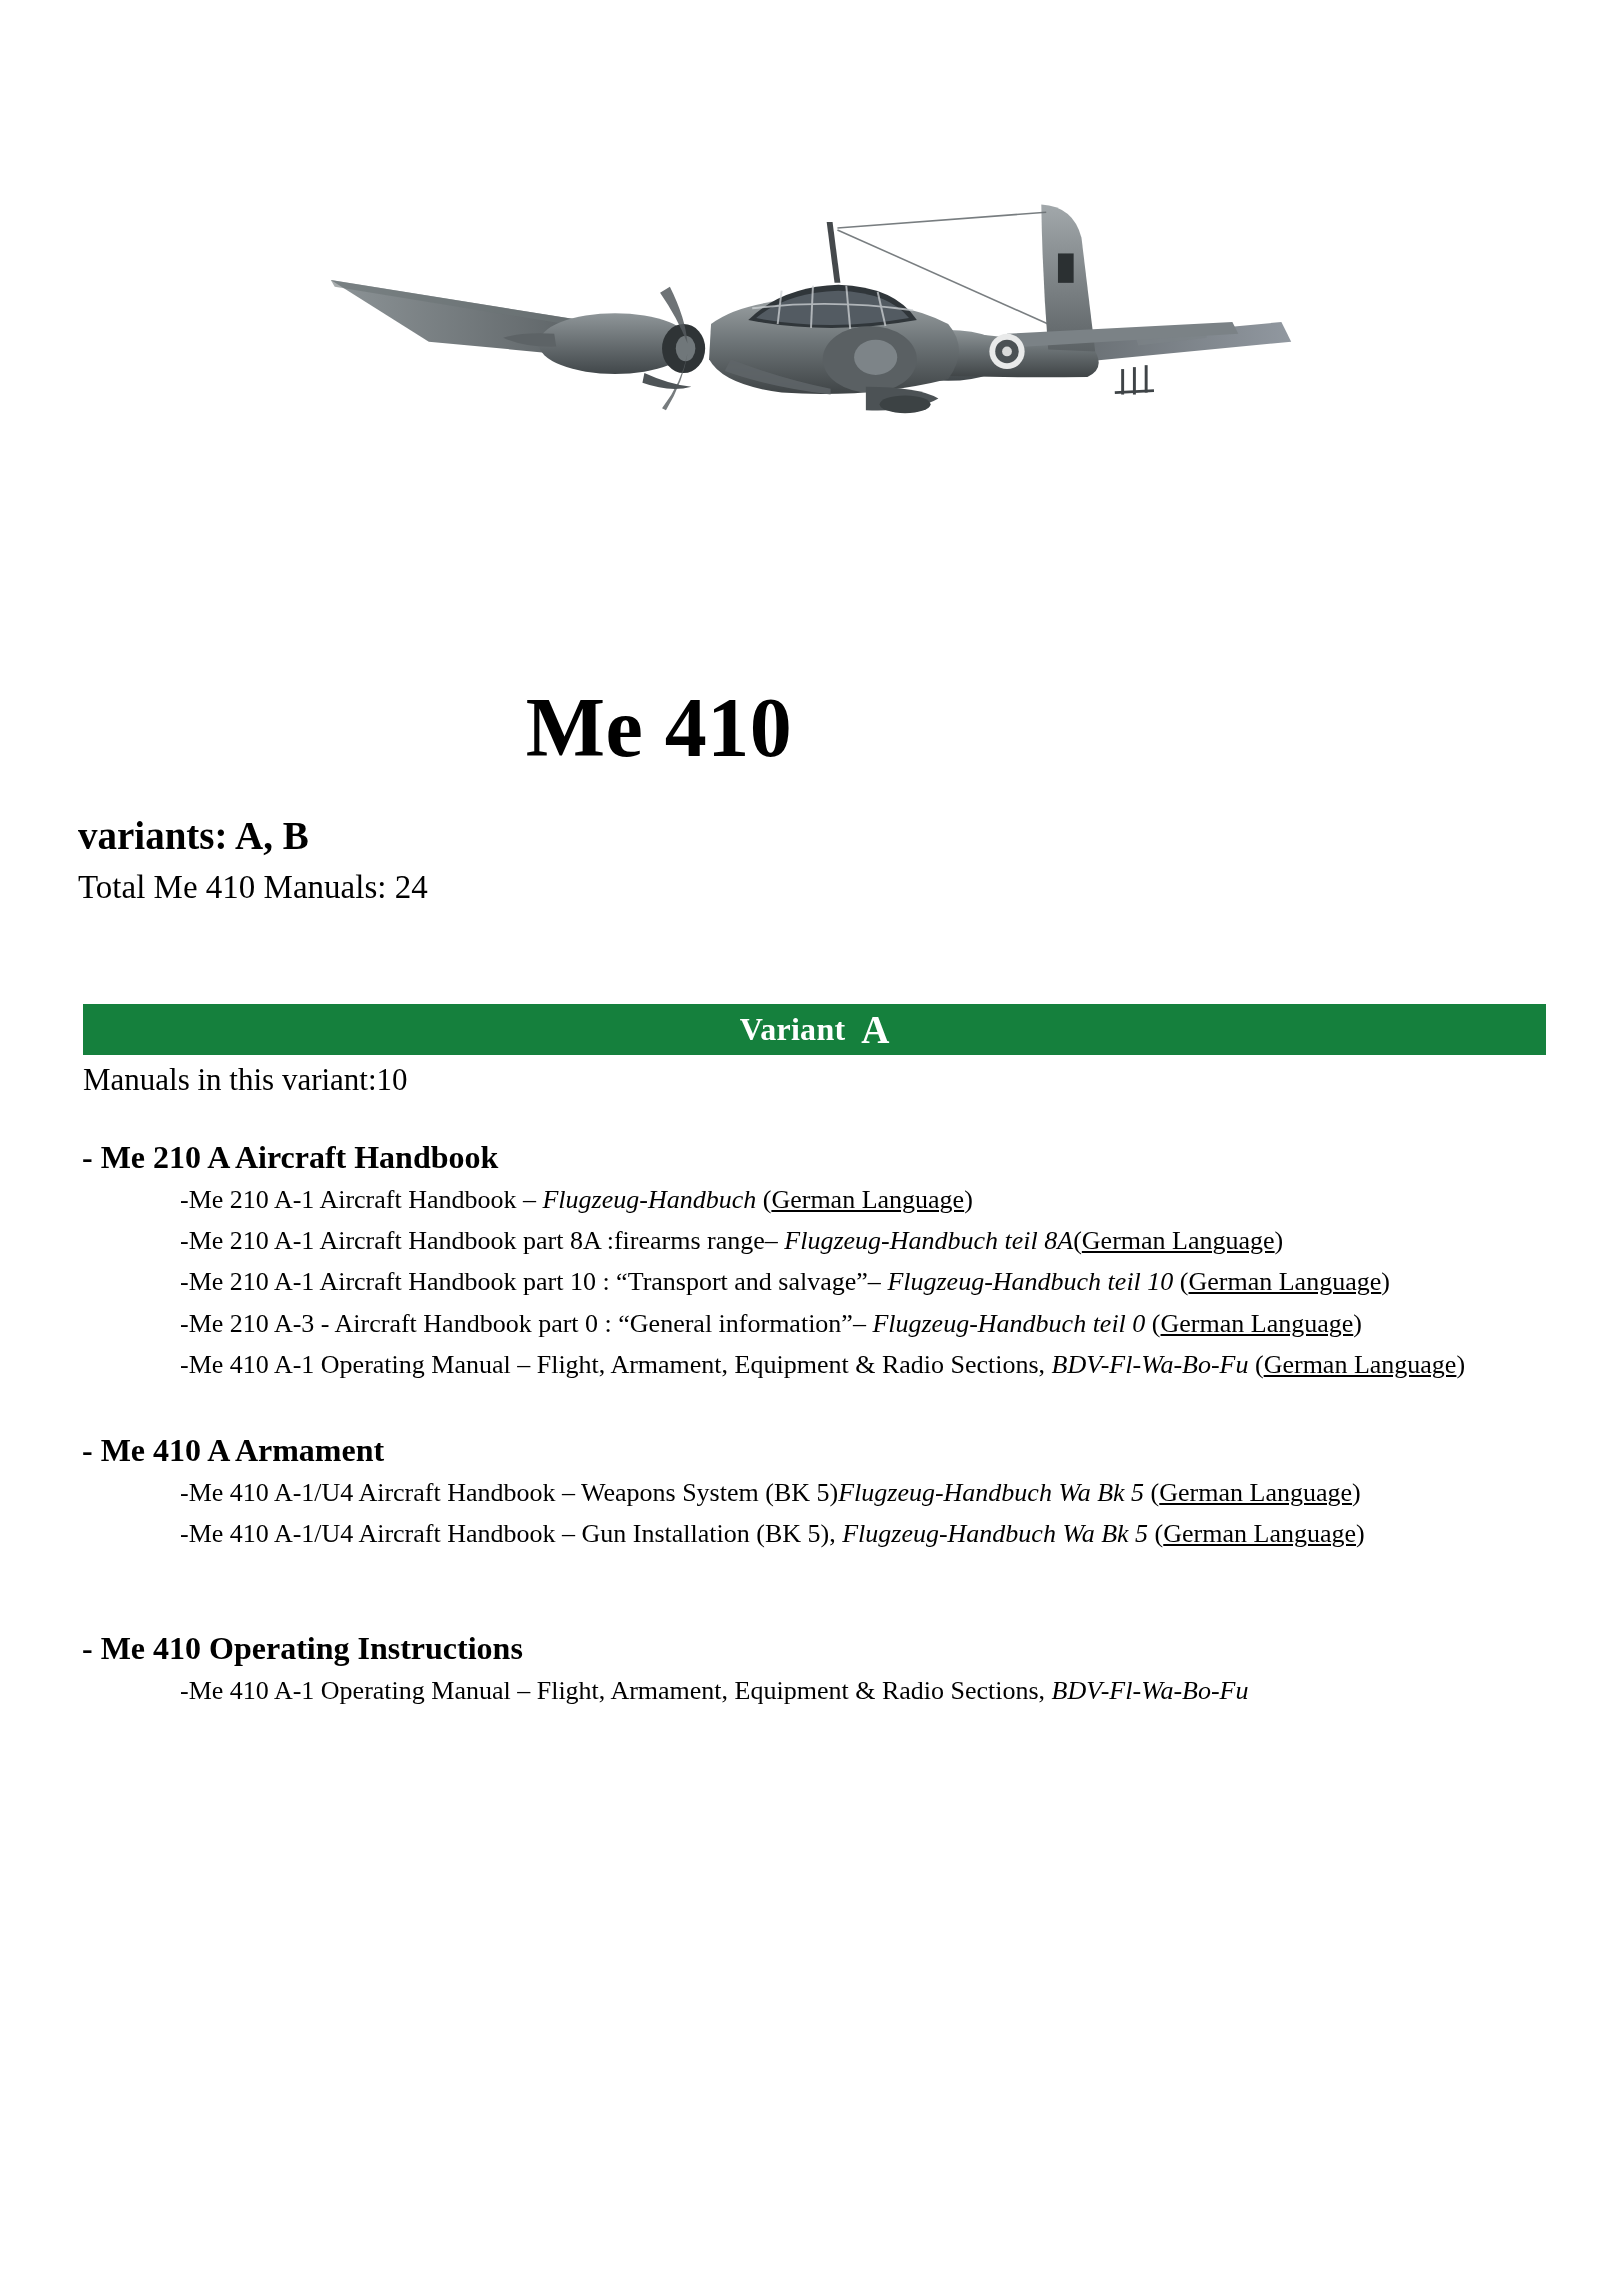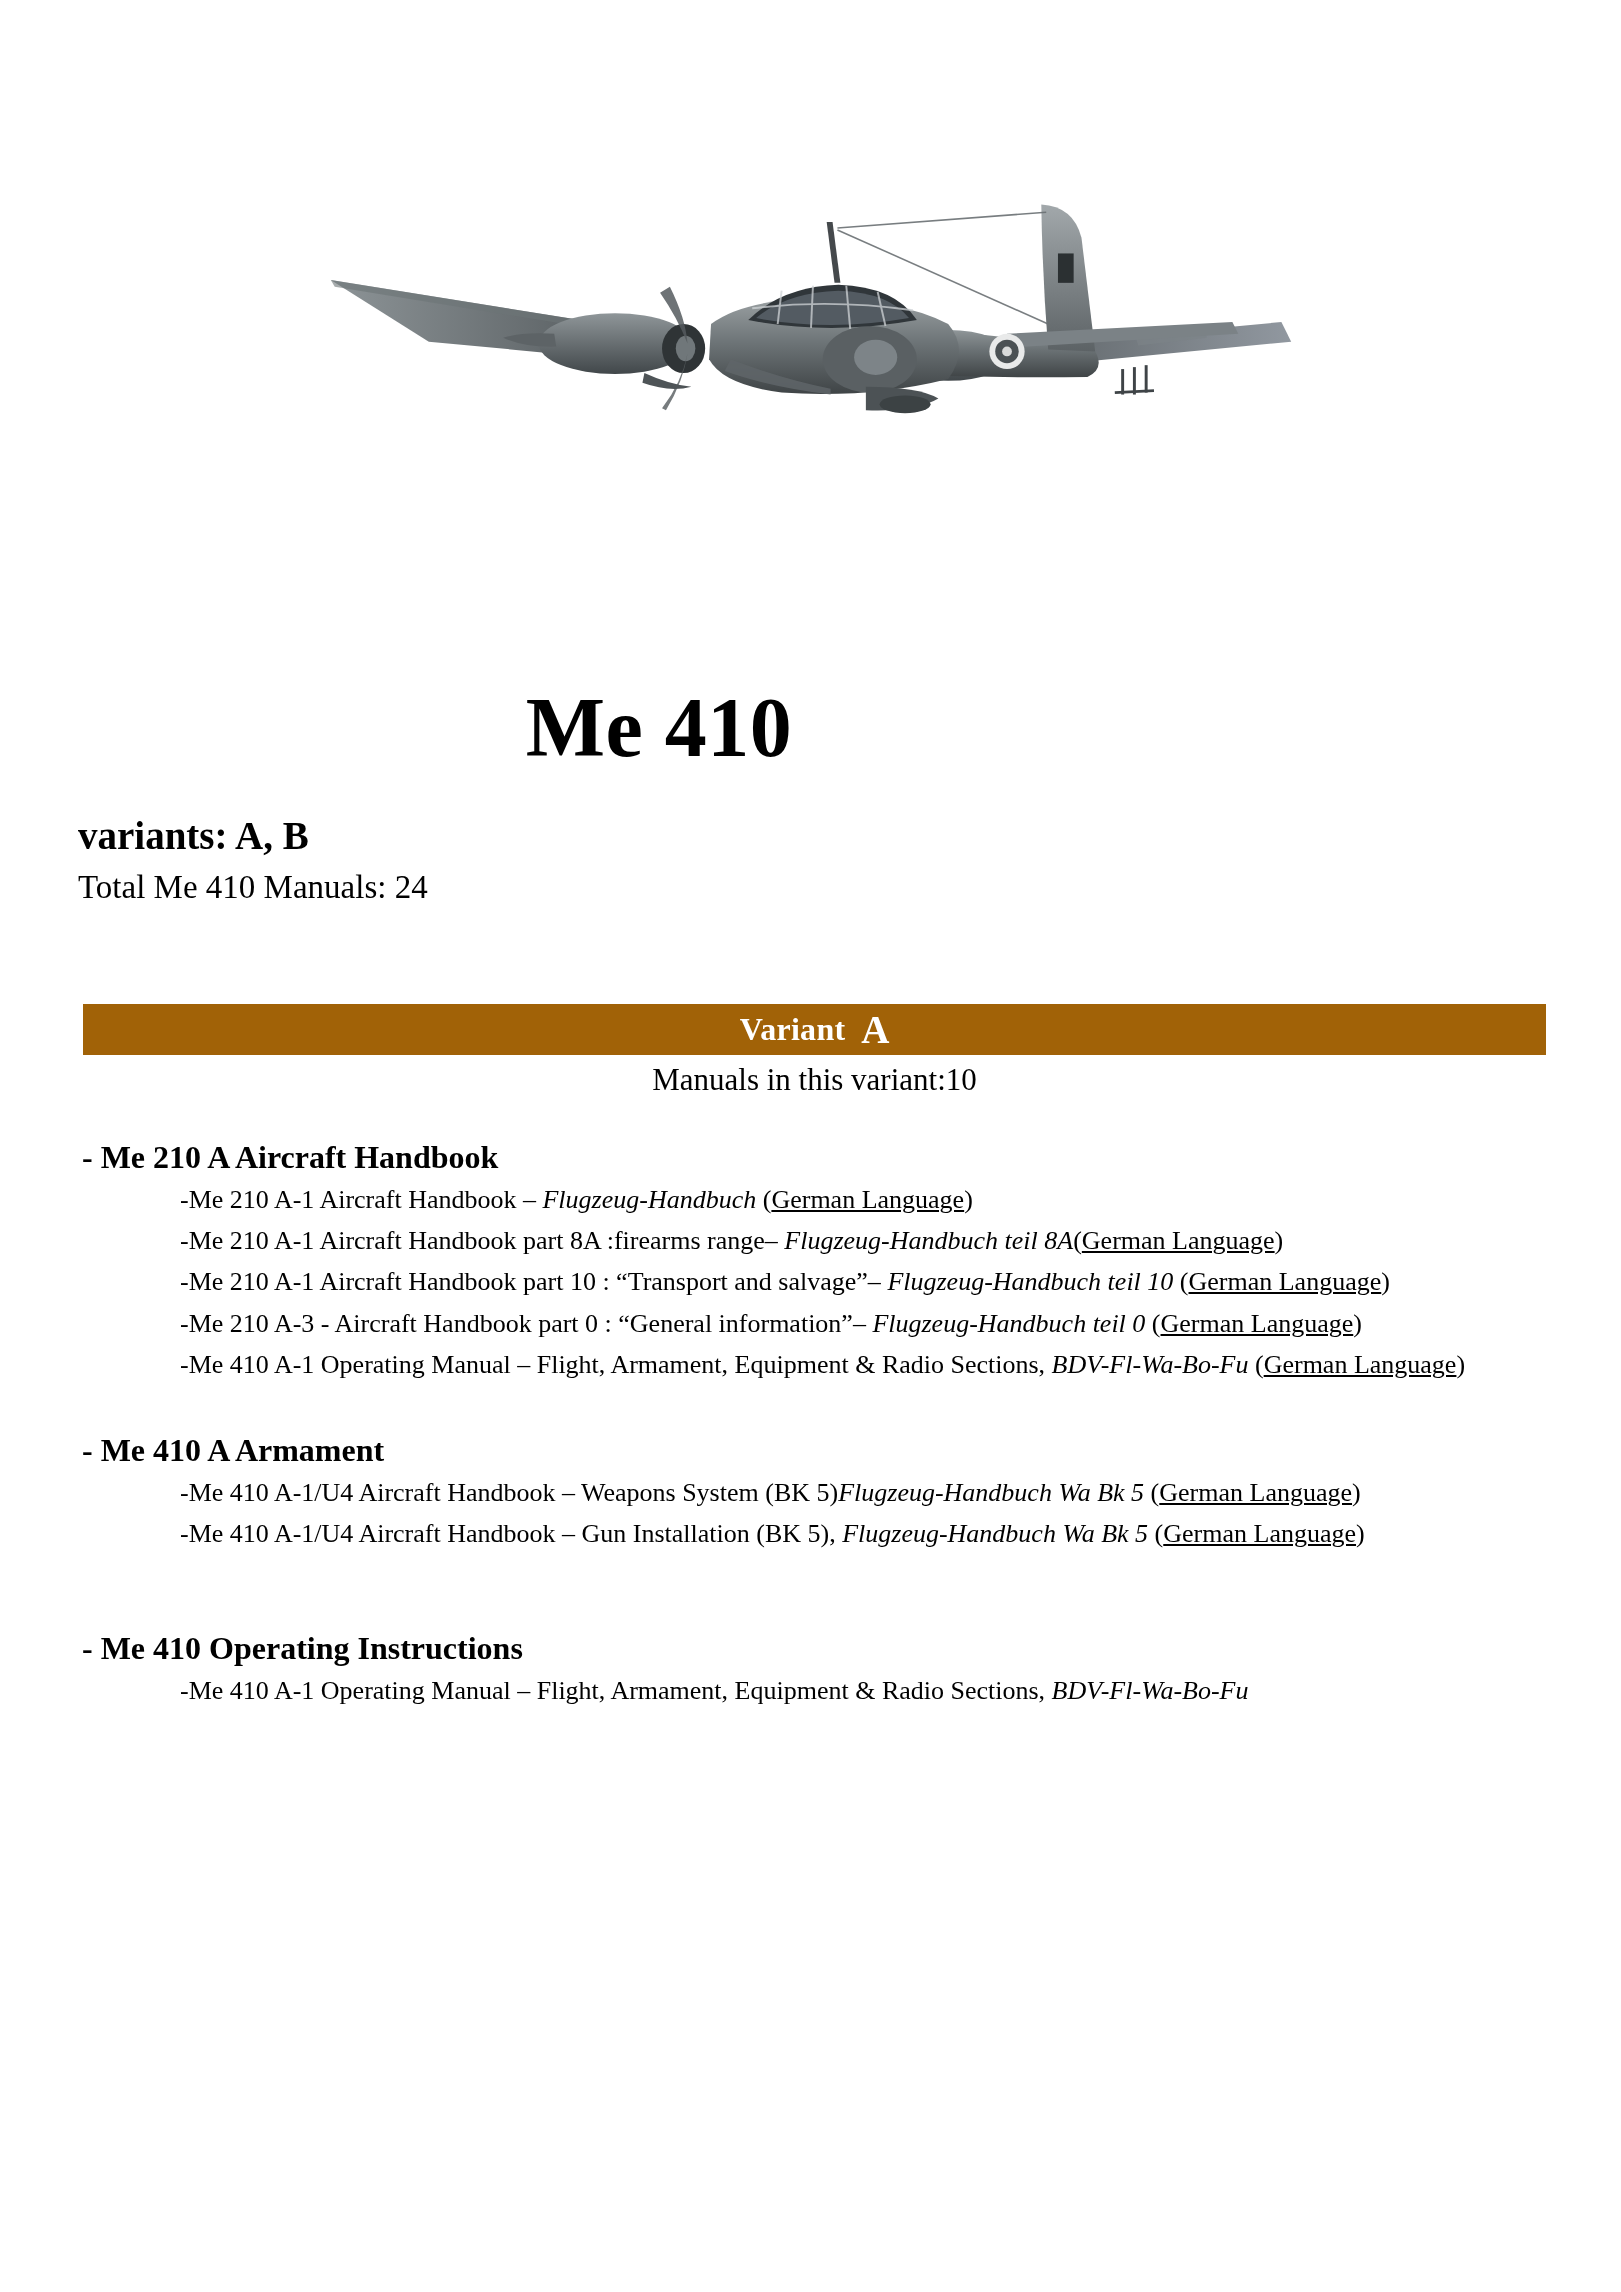--- a/index.html
+++ b/index.html
@@ -59,21 +59,21 @@
     line-height: 1.2;
   }
 
   
   .variant-banner {
     position: absolute;
     left: 83px;
     top: 1004px;
     width: 1463px;
     height: 51px;
-    background: #a16207;
+    background: #15803d;
     color: #ffffff;
     display: flex;
     align-items: center;
     justify-content: center;
   }
   .variant-banner .v-word {
     font-size: 32px;
     font-weight: bold;
     letter-spacing: 0.3px;
   }
@@ -81,21 +81,21 @@
     font-size: 39px;
     font-weight: bold;
     margin-left: 15.7px;
     line-height: 1;
   }
   .variant-count {
     position: absolute;
     left: 83px;
     top: 1062px;
     width: 1463px;
-    text-align: center;
+    text-align: left;
     font-size: 31px;
   }
 
   
   .list-area {
     position: absolute;
     left: 0;
     top: 1137px;
     width: 1621px;
   }

